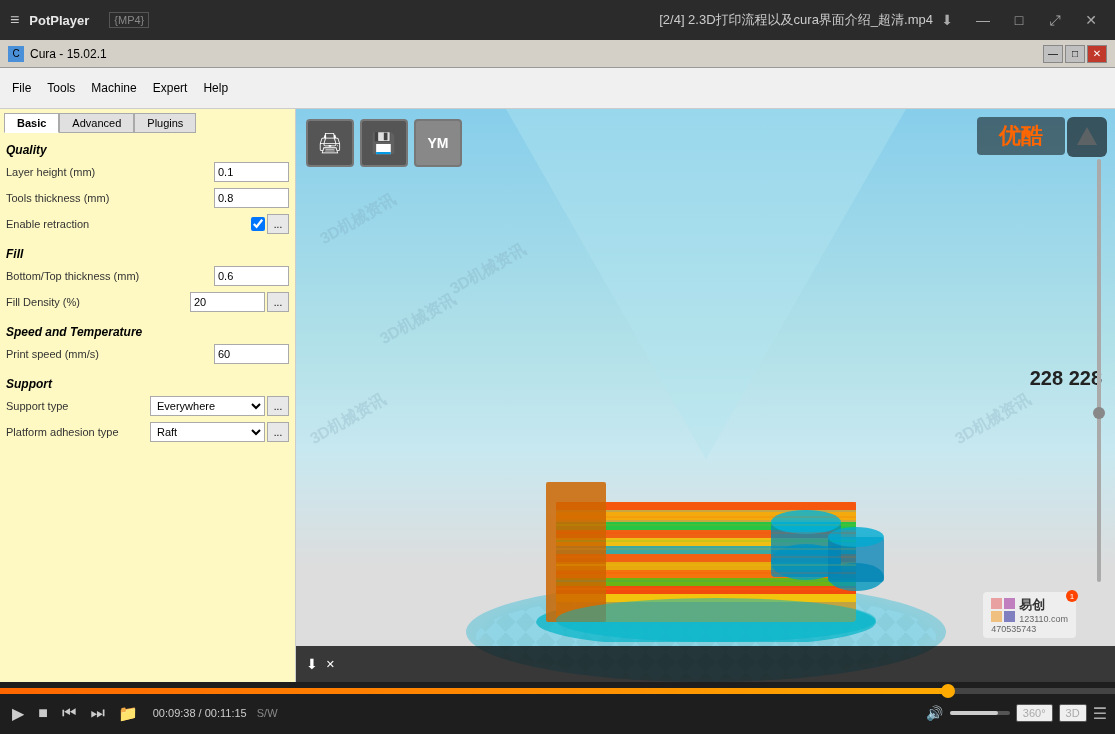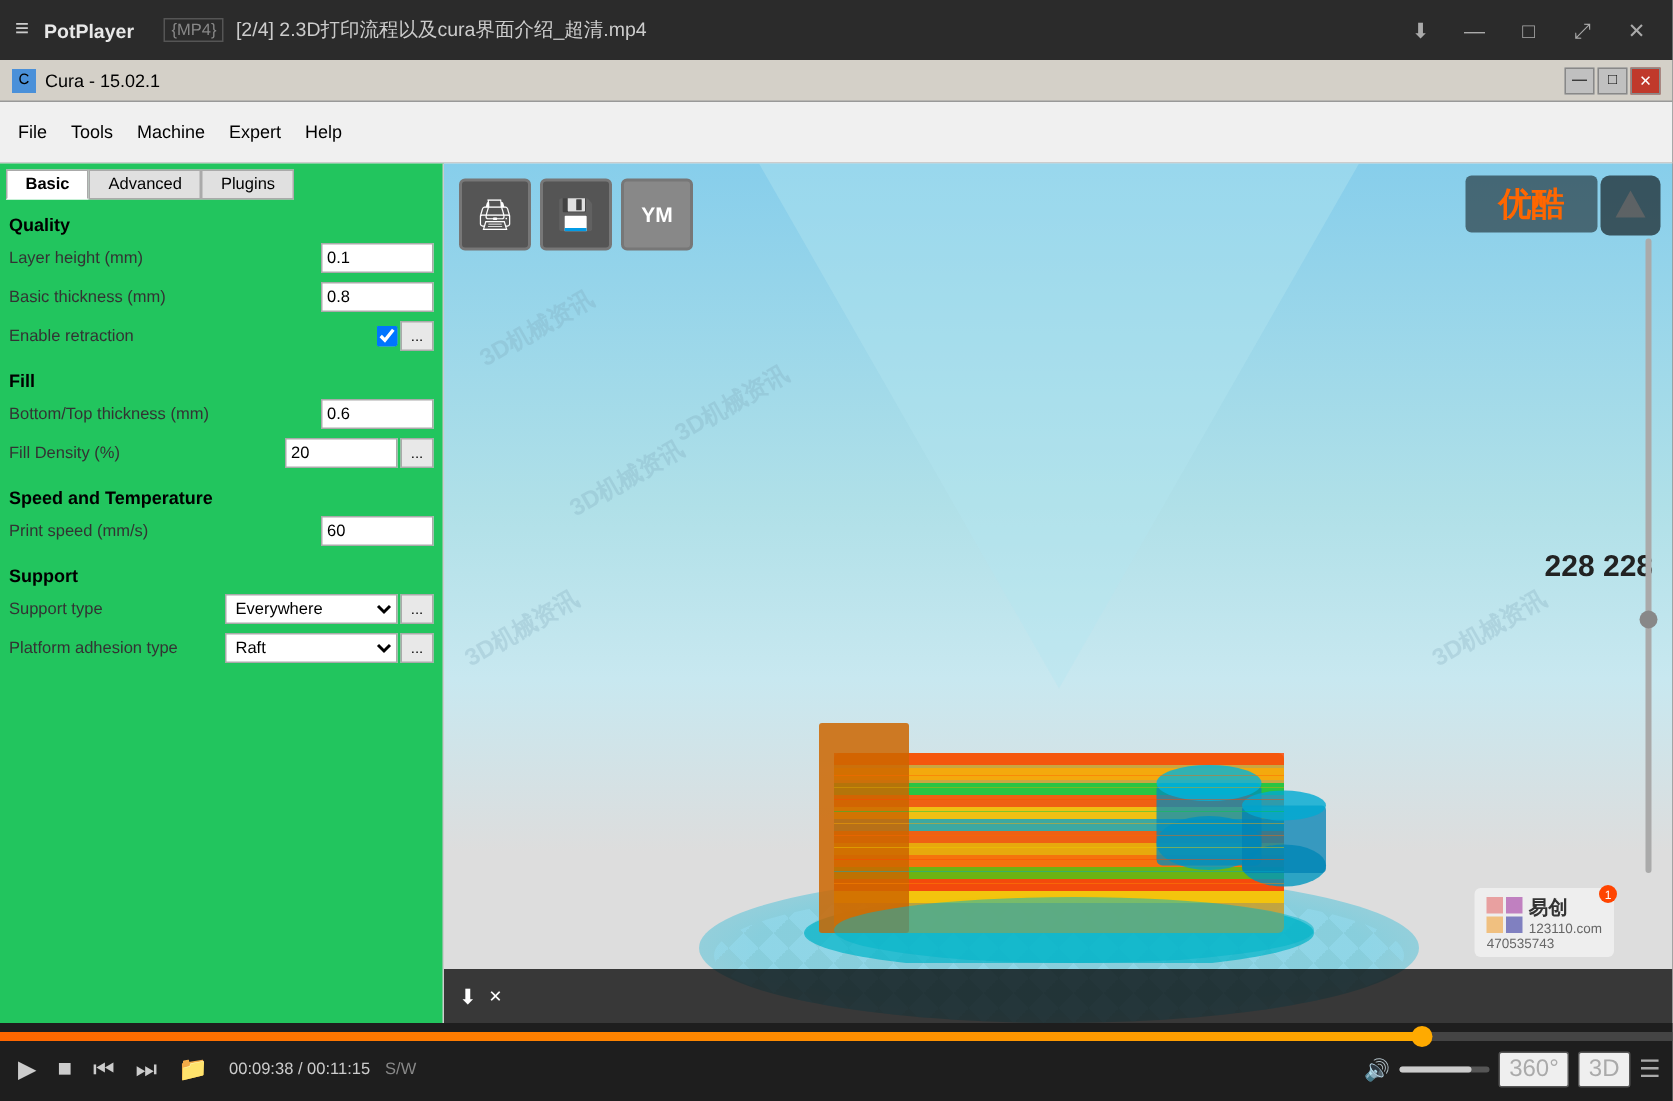--- a/index.html
+++ b/index.html
@@ -6,21 +6,21 @@
     body { width: 1115px; height: 734px; background: #1a1a1a; font-family: 'Segoe UI', Arial, sans-serif; overflow: hidden; position: relative; }
 
     
     #titlebar {
       width: 100%; height: 40px; background: #2b2b2b; display: flex; align-items: center; padding: 0 10px;
       color: #ccc; font-size: 13px; user-select: none;
     }
     #titlebar .menu-icon { margin-right: 10px; font-size: 16px; cursor: pointer; }
     #titlebar .app-name { color: #e8e8e8; font-weight: bold; margin-right: 20px; }
     #titlebar .tag { color: #888; font-size: 11px; margin-right: 8px; border: 1px solid #555; padding: 1px 4px; }
-    #titlebar .title-text { color: #ccc; font-size: 13px; flex: 1; }
+    #titlebar .title-text { color: #ccc; font-size: 13px; flex: 1; text-align: right; }
     #titlebar .win-controls { display: flex; gap: 8px; margin-left: auto; align-items: center; }
     #titlebar .win-btn { width: 28px; height: 24px; background: transparent; border: none; color: #aaa; cursor: pointer; font-size: 14px; display: flex; align-items: center; justify-content: center; }
 
     
     #main-content {
       width: 100%; height: 694px; background: #3a3a3a; display: flex; flex-direction: column;
     }
 
     
     #cura-window {
@@ -44,32 +44,32 @@
     }
     #cura-menubar span { padding: 2px 8px; cursor: pointer; color: #000; }
 
     
     #cura-body {
       flex: 1; display: flex; position: relative;
     }
 
     
     #left-panel {
-      width: 296px; background: #22c55e; border-right: 1px solid #ccc; padding: 4px; font-size: 12px; overflow-y: auto;
+      width: 296px; background: #fef9c3; border-right: 1px solid #ccc; padding: 4px; font-size: 12px; overflow-y: auto;
     }
 
     
     #tabs { display: flex; margin-bottom: 4px; }
     .tab-btn {
       padding: 3px 12px; background: #e0e0e0; border: 1px solid #aaa; font-size: 11px; cursor: pointer; color: #000;
     }
     .tab-btn.active { background: #fff; border-bottom: 1px solid #fff; z-index: 1; font-weight: bold; }
 
     
-    .section-header { font-weight: bold; font-size: 12px; color: #000; padding: 6px 2px 2px 2px; margin-top: 4px; }
+    .section-header { font-weight: bold; font-size: 12px; color: #000; padding: 6px 2px 2px 2px; margin-top: 4px; font-style: italic; }
     .setting-row { display: flex; align-items: center; padding: 3px 2px; }
     .setting-label { flex: 1; font-size: 11px; color: #333; }
     .setting-input { width: 75px; height: 20px; border: 1px solid #aaa; background: white; font-size: 11px; padding: 0 3px; }
     .setting-checkbox { width: 14px; height: 14px; }
     .setting-dots { width: 22px; height: 20px; border: 1px solid #aaa; background: #e8e8e8; cursor: pointer; font-size: 10px; display: flex; align-items: center; justify-content: center; margin-left: 2px; }
     .setting-select { width: 115px; height: 20px; border: 1px solid #aaa; background: white; font-size: 11px; padding: 0 2px; }
 
     
     #viewport {
       flex: 1; background: linear-gradient(180deg, #87ceeb 0%, #b0e0e8 40%, #c8e8f0 60%, #ddd 80%);
@@ -176,21 +176,21 @@
     #progress-fill { height: 100%; background: linear-gradient(90deg, #ff6600, #ffaa00); width: 85%; }
     #progress-thumb { position: absolute; width: 14px; height: 14px; background: #ffaa00; border-radius: 50%; top: 50%; transform: translate(-50%, -50%); left: 85%; }
     #controls { display: flex; align-items: center; padding: 2px 8px; gap: 6px; height: 30px; }
     .ctrl-btn { background: none; border: none; color: #ccc; font-size: 16px; cursor: pointer; padding: 2px 4px; }
     #time-display { color: #ccc; font-size: 11px; margin: 0 4px; }
     #sw-label { color: #888; font-size: 11px; }
     #right-controls { margin-left: auto; display: flex; align-items: center; gap: 6px; }
     #volume-icon { color: #ccc; font-size: 14px; }
     #volume-bar { width: 60px; height: 4px; background: #555; border-radius: 2px; position: relative; cursor: pointer; }
     #volume-fill { height: 100%; background: #ccc; width: 80%; border-radius: 2px; }
-    .mode-btn { color: #aaa; font-size: 16px; cursor: pointer; padding: 2px 6px; border: 1px solid #555; border-radius: 2px; }
+    .mode-btn { color: #aaa; font-size: 11px; cursor: pointer; padding: 2px 6px; border: 1px solid #555; border-radius: 2px; }
     #menu-btn { color: #aaa; font-size: 16px; cursor: pointer; }
 
     
     #logo-overlay {
       position: absolute; bottom: 40px; right: 60px;
       background: rgba(240,240,240,0.9); border-radius: 4px; padding: 4px 8px;
       font-size: 10px; color: #333;
     }
     #easy-create-logo {
       display: flex; align-items: center; gap: 4px;
@@ -253,21 +253,21 @@
           <button class="tab-btn">Advanced</button>
           <button class="tab-btn">Plugins</button>
         </div>
 
         <div class="section-header">Quality</div>
         <div class="setting-row">
           <span class="setting-label">Layer height (mm)</span>
           <input class="setting-input" type="text" value="0.1" style="">
         </div>
         <div class="setting-row">
-          <span class="setting-label">Basic thickness (mm)</span>
+          <span class="setting-label">Tools thickness (mm)</span>
           <input class="setting-input" type="text" value="0.8" style="">
         </div>
         <div class="setting-row">
           <span class="setting-label">Enable retraction</span>
           <input type="checkbox" class="setting-checkbox" checked="" style="">
           <div class="setting-dots">...</div>
         </div>
 
         <div class="section-header">Fill</div>
         <div class="setting-row">

